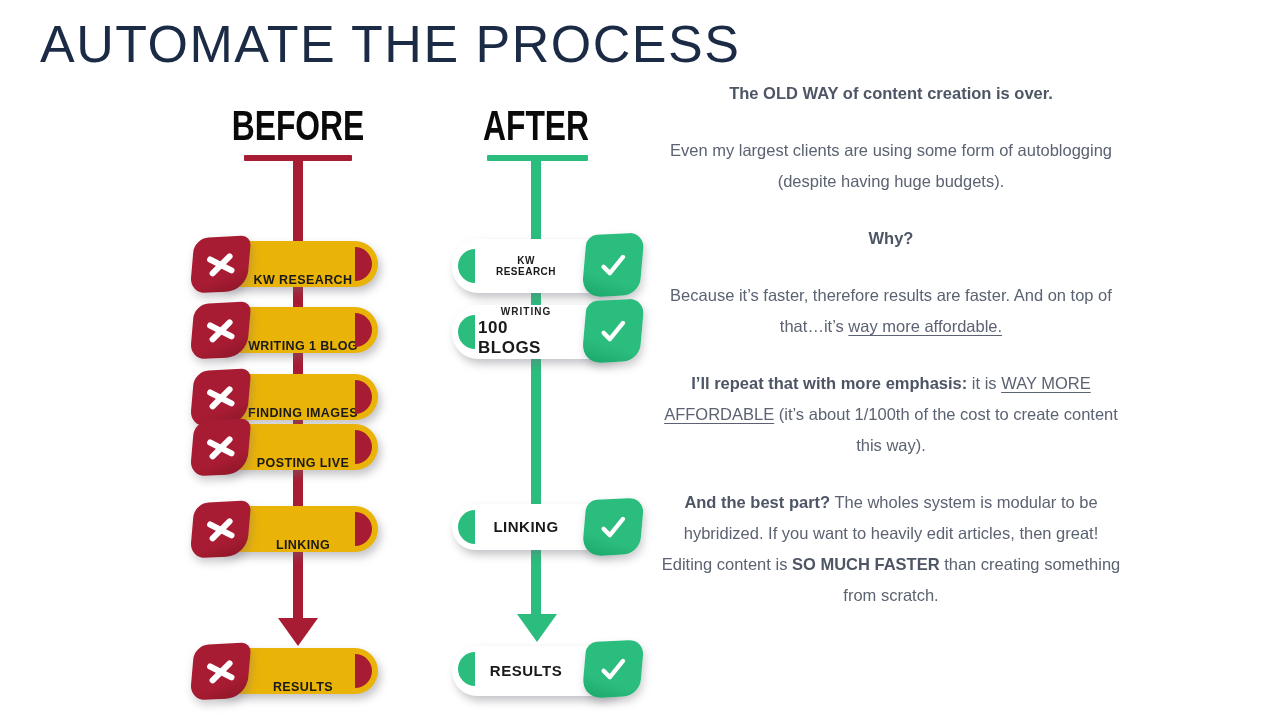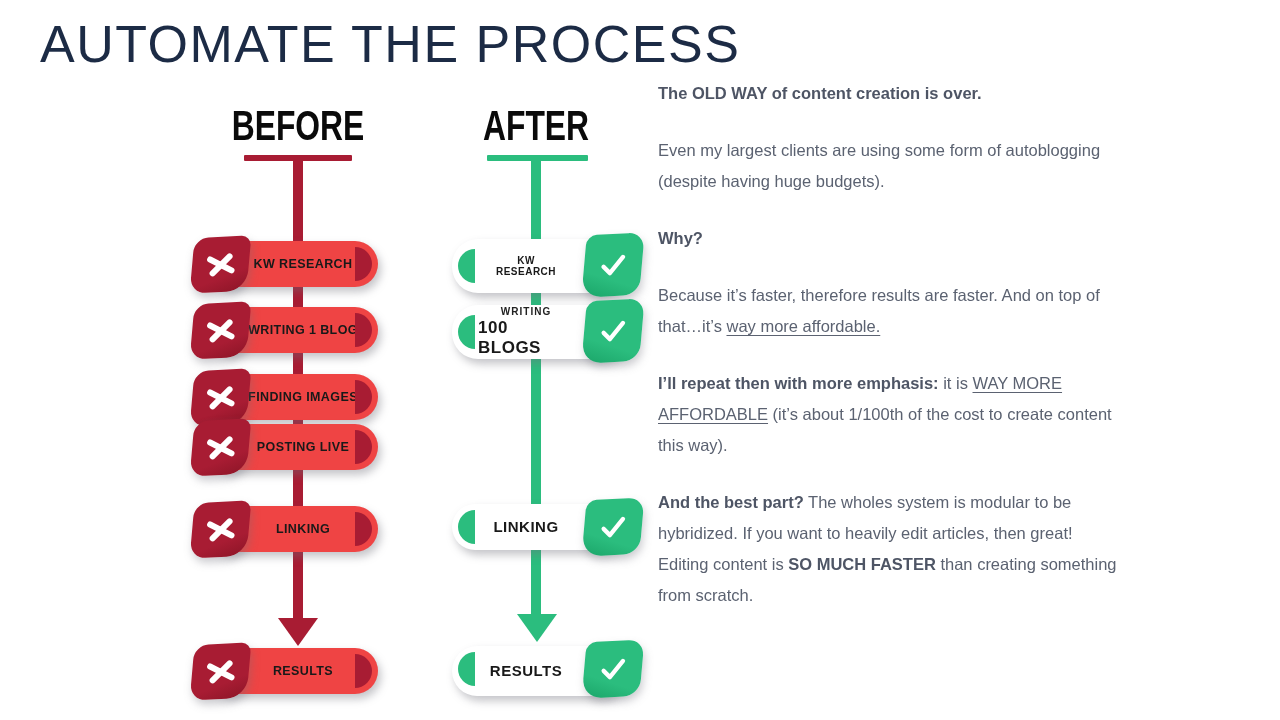--- a/index.html
+++ b/index.html
@@ -36,23 +36,23 @@
   .vline{position:absolute;top:158px;width:10px;z-index:1;}
   .vline.red{left:293px;height:462px;background:var(--crimson);}
   .vline.green{left:531px;height:458px;background:var(--green);}
   .arrowhead{position:absolute;width:0;height:0;z-index:1;
     border-left:20px solid transparent;border-right:20px solid transparent;}
   .arrowhead.red{left:278px;top:618px;border-top:28px solid var(--crimson);}
   .arrowhead.green{left:517px;top:614px;border-top:28px solid var(--green);}
 
   
   .bpill{position:absolute;left:192px;width:186px;height:46px;z-index:2;}
-  .bpill .white{position:absolute;top:0;bottom:0;left:16px;right:0;background:#ef4444;
+  .bpill .white{position:absolute;top:0;bottom:0;left:16px;right:0;background:#eab308;
     border-radius:23px;box-shadow:3px 5px 9px rgba(110,110,120,0.40);
-    display:flex;align-items:center;justify-content:center;
+    display:flex;align-items:flex-end;justify-content:center;
     padding:0 28px 0 48px;}
   .bpill .label{font-size:12.5px;font-weight:800;letter-spacing:0.4px;
     color:var(--pill-text);text-align:center;white-space:nowrap;}
   .bbadge{position:absolute;left:0;top:-4px;width:57px;height:55px;
     background:linear-gradient(160deg,var(--crimson) 68%,var(--crimson-dark) 100%);
     border-radius:14px 10px 20px 16px;transform:rotate(-3deg) skewX(-8deg);
     box-shadow:2px 5px 8px rgba(110,110,120,0.35);
     display:flex;align-items:center;justify-content:center;}
   .xmark{position:relative;width:28px;height:28px;
     transform:skewX(8deg) rotate(-6deg);}
@@ -80,21 +80,21 @@
   .apill.tall .acap{top:10px;}
   .abadge{position:absolute;right:0;top:-5px;width:58px;height:56px;
     background:linear-gradient(200deg,var(--green) 68%,var(--green-dark) 100%);
     border-radius:10px 16px 16px 20px;transform:rotate(-3deg) skewX(-8deg);
     box-shadow:2px 5px 8px rgba(110,110,120,0.35);
     display:flex;align-items:center;justify-content:center;}
   .abadge svg{transform:skewX(8deg) rotate(3deg);}
   .apill.tall .abadge{height:62px;}
 
   
-  .copy{position:absolute;left:658px;top:78px;width:466px;
+  .copy{position:absolute;left:658px;top:78px;width:466px;text-align:center;
     font-size:16.5px;line-height:31px;color:var(--body-text);}
   .copy p{margin:0 0 26px;}
   .b{font-weight:700;color:#4e5565;}
   .u{text-decoration:underline;text-underline-offset:3px;color:var(--body-text);cursor:pointer;}
 </style>
 </head>
 <body>
 
 <div class="canvas">
 
@@ -210,17 +210,17 @@
           <path d="M4.5 13.5 l5 5 L20 5.5" stroke="#fff" stroke-width="3.4" fill="none" stroke-linecap="round" stroke-linejoin="round"></path>
         </svg>
     </div>
   </div>
 
   <div class="copy">
     <p class="b">The OLD WAY of content creation is over.</p>
     <p>Even my largest clients are using some form of autoblogging (despite having huge budgets).</p>
     <p class="b">Why?</p>
     <p><span>Because it’s faster, therefore results are faster. And on top of that…it’s </span><span class="u">way more affordable.</span></p>
-    <p><span class="b">I’ll repeat then with more emphasis:</span><span> it is </span><span class="u">WAY MORE AFFORDABLE</span><span> (it’s about 1/100th of the cost to create content this way).</span></p>
+    <p><span class="b">I’ll repeat that with more emphasis:</span><span> it is </span><span class="u">WAY MORE AFFORDABLE</span><span> (it’s about 1/100th of the cost to create content this way).</span></p>
     <p><span class="b">And the best part?</span><span> The wholes system is modular to be hybridized. If you want to heavily edit articles, then great! Editing content is </span><span class="b">SO MUCH FASTER</span><span> than creating something from scratch.</span></p>
   </div>
 
 </div>
 
 </body></html>

